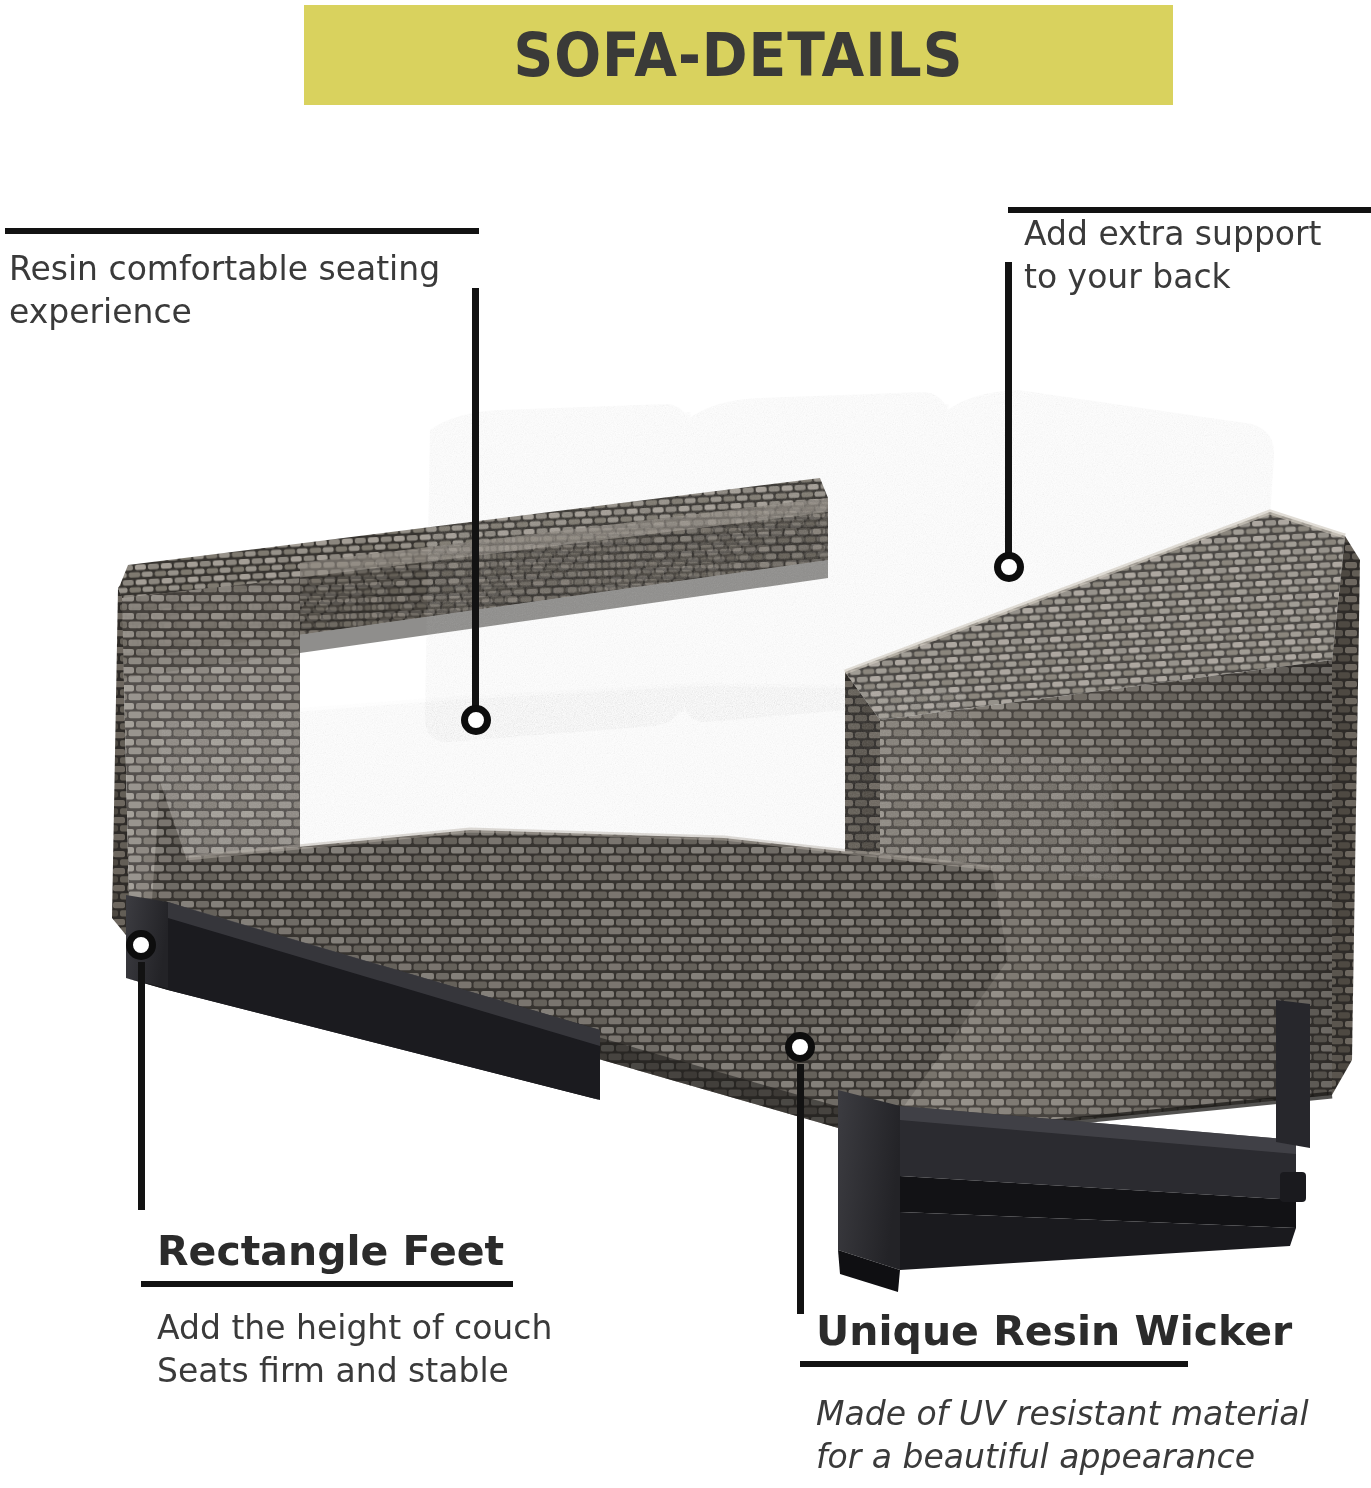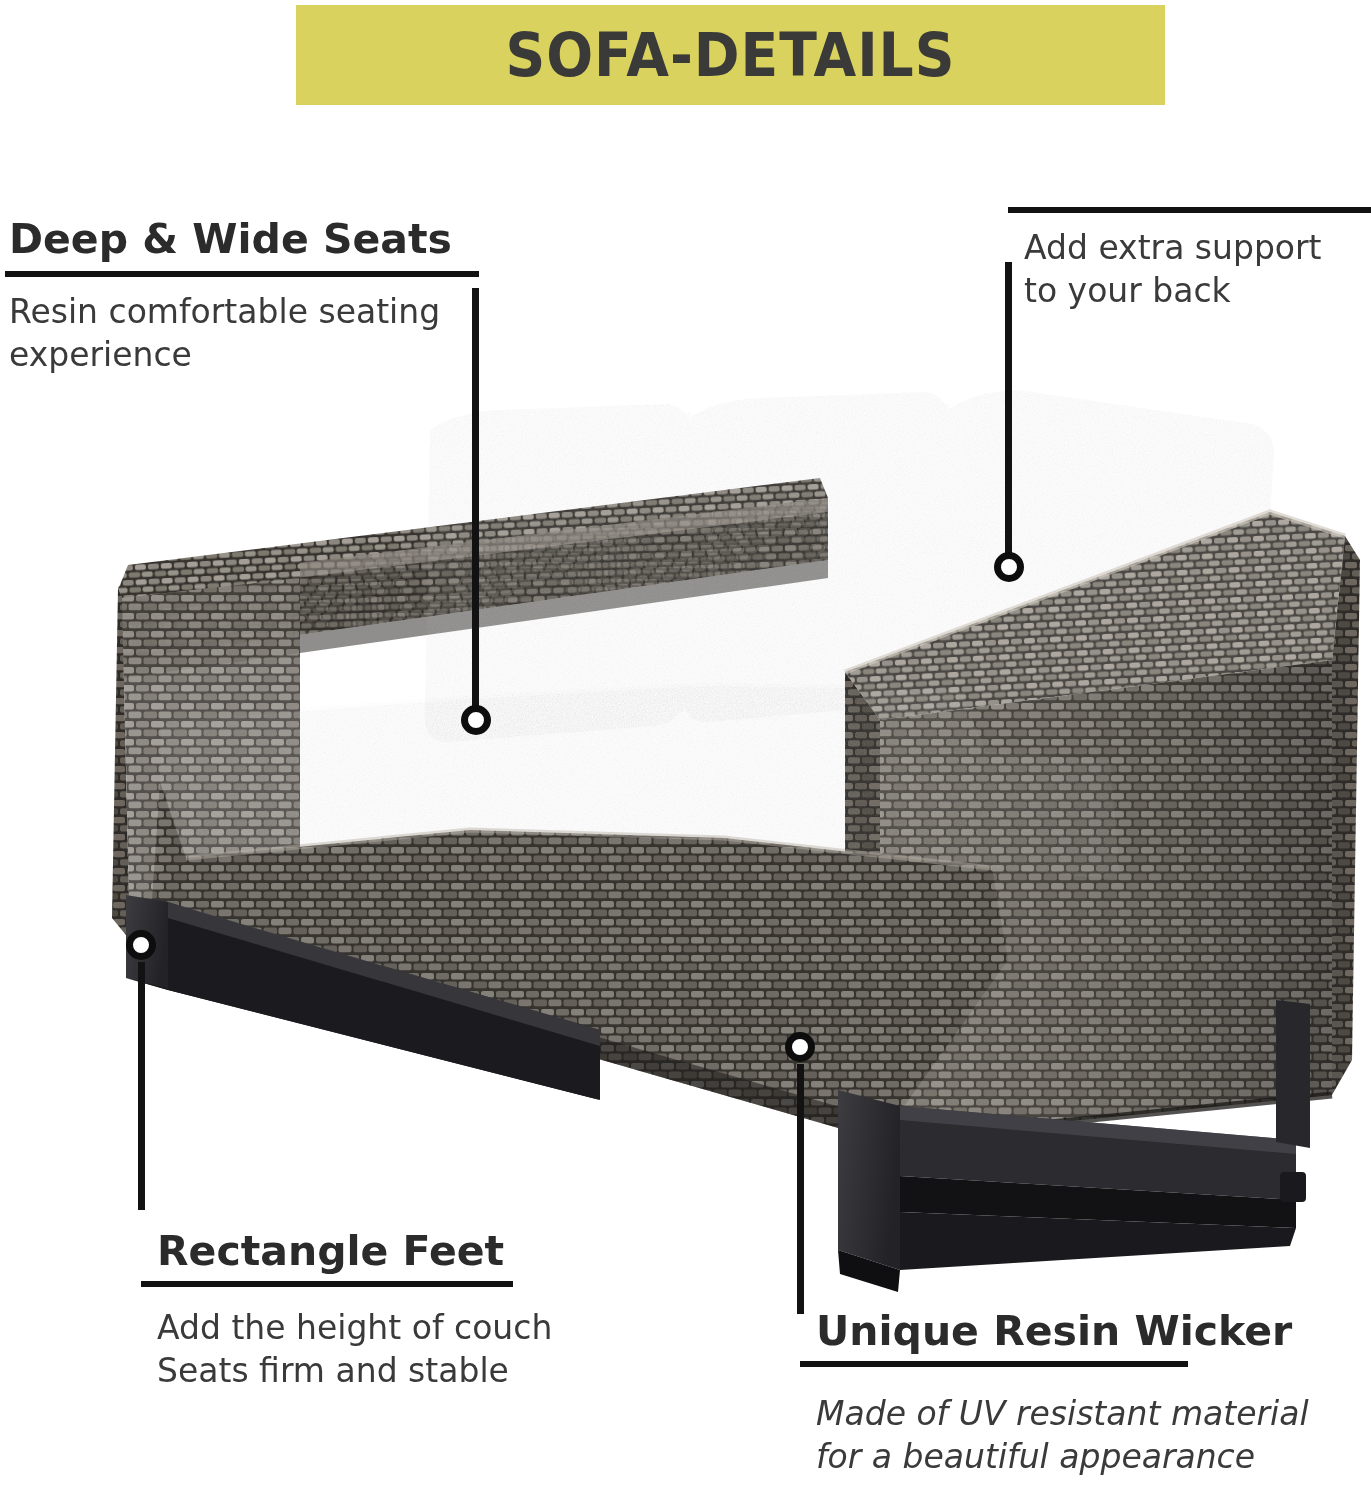--- a/index.html
+++ b/index.html
@@ -7,21 +7,21 @@
   html,body { background:#ffffff; }
   body {
     width:1371px; height:1488px;
     font-family:"DejaVu Sans", sans-serif;
     position:relative; overflow:hidden;
     color:#2f2f2f;
   }
 
   
   #banner {
-    position:absolute; left:296px; top:5px;
+    position:absolute; left:304px; top:5px;
     width:869px; height:100px;
     background:#d9d25e;
     display:flex; align-items:center; justify-content:center;
   }
   #banner-title {
     font-family:"DejaVu Sans", sans-serif;
     font-weight:bold;
     font-size:60px;
     letter-spacing:1px;
     color:#3a3a38;
@@ -43,21 +43,21 @@
   
   #callout-seats { left:5px; top:218px; }
   #callout-seats .c-title { padding-left:4px; }
   #callout-seats .c-rule { width:474px; margin-top:10px; }
   #callout-seats .c-body { margin-top:14px; padding-left:4px; }
 
   
   #callout-pillow { left:1008px; top:197px; width:363px; }
   #callout-pillow .c-title { padding-left:16px; }
   #callout-pillow .c-rule { width:363px; margin-top:10px; }
-  #callout-pillow .c-body { margin-top:14px; padding-left:16px; }
+  #callout-pillow .c-body { margin-top:0; padding-left:16px; }
 
   
   #callout-feet { left:141px; top:1204px; width:460px;margin-top:26px; }
   #callout-feet .c-title { padding-left:16px; }
   #callout-feet .c-rule { width:372px; margin-top:8px; }
   #callout-feet .c-body { margin-top:20px; padding-left:16px; }
 
   
   #callout-wicker { left:800px; top:1310px; width:571px; }
   #callout-wicker .c-title { padding-left:16px; }
@@ -286,21 +286,20 @@
 <div class="leader-line" id="line-pillow"></div>
 <div class="leader-dot" id="dot-pillow"></div>
 
 <div class="leader-line" id="line-feet"></div>
 <div class="leader-dot" id="dot-feet"></div>
 
 <div class="leader-line" id="line-wicker"></div>
 <div class="leader-dot" id="dot-wicker"></div>
 
 <div class="callout" id="callout-seats">
-  <div class="c-title">Deep &amp; Wide Seats</div>
   <div class="c-rule"></div>
   <div class="c-body">Resin comfortable seating
 experience</div>
 </div>
 
 <div class="callout" id="callout-pillow">
   <div class="c-rule"></div>
   <div class="c-body">Add extra support
 to your back</div>
 </div>

